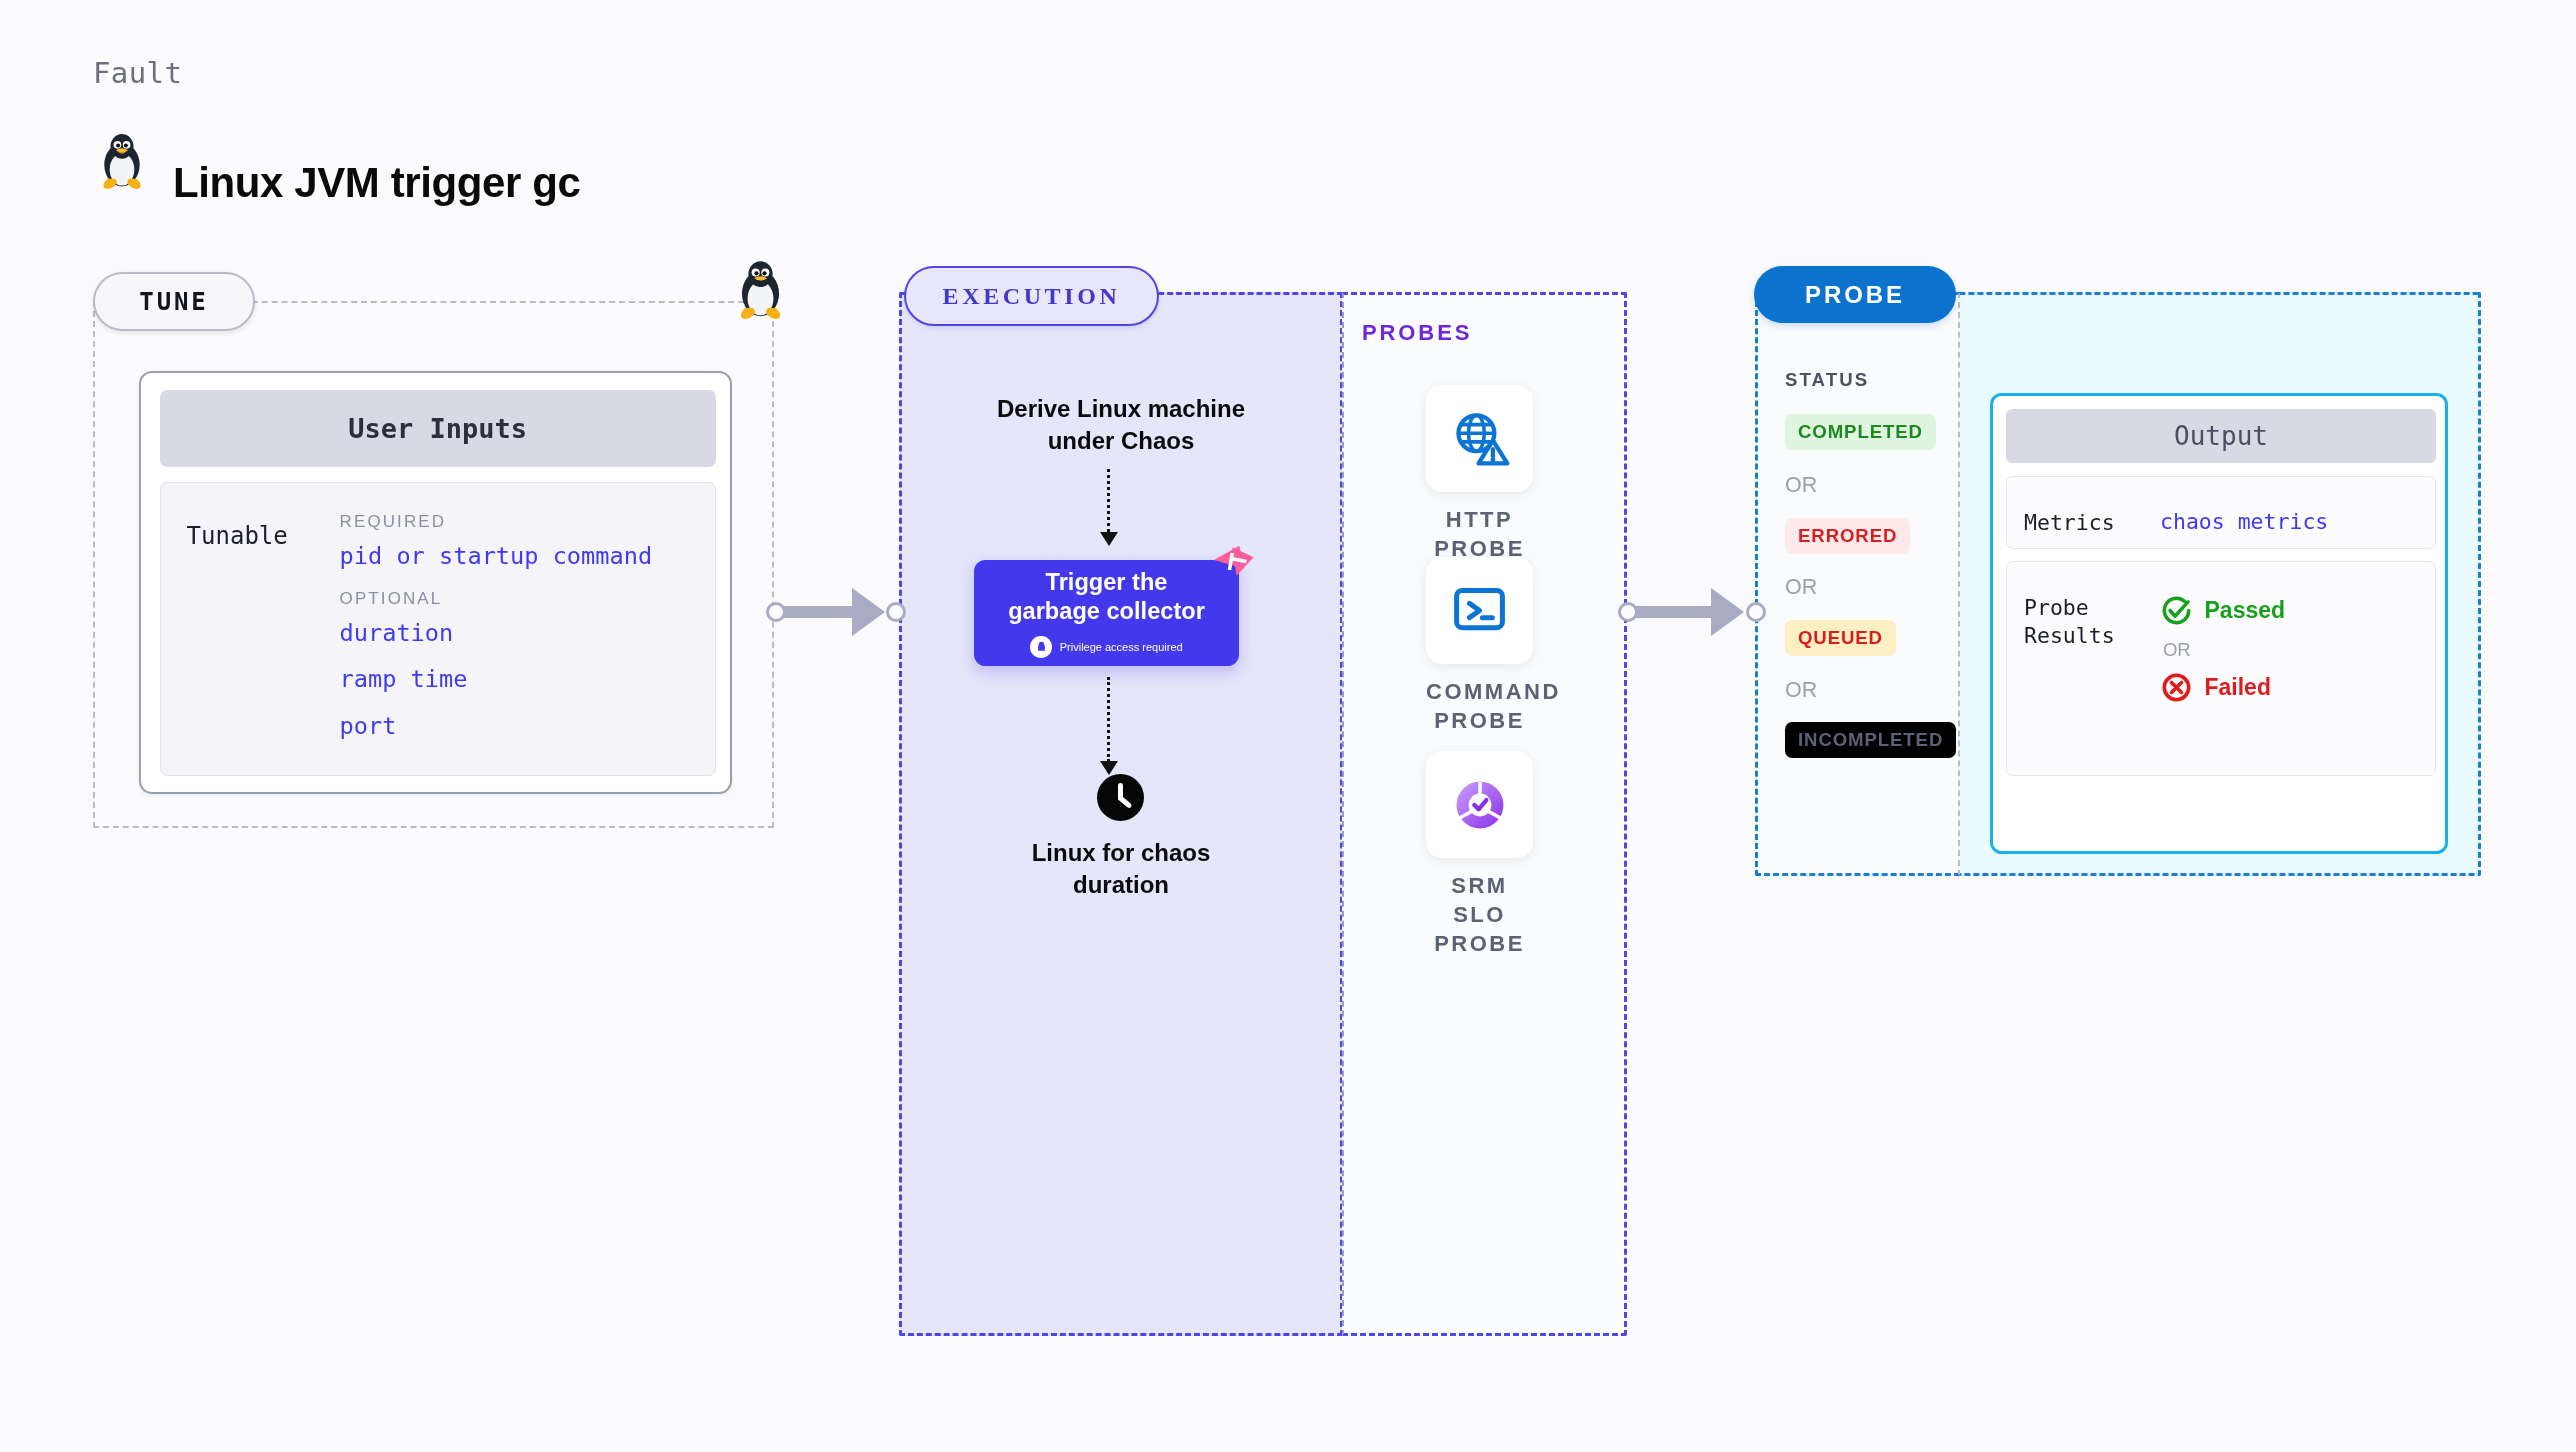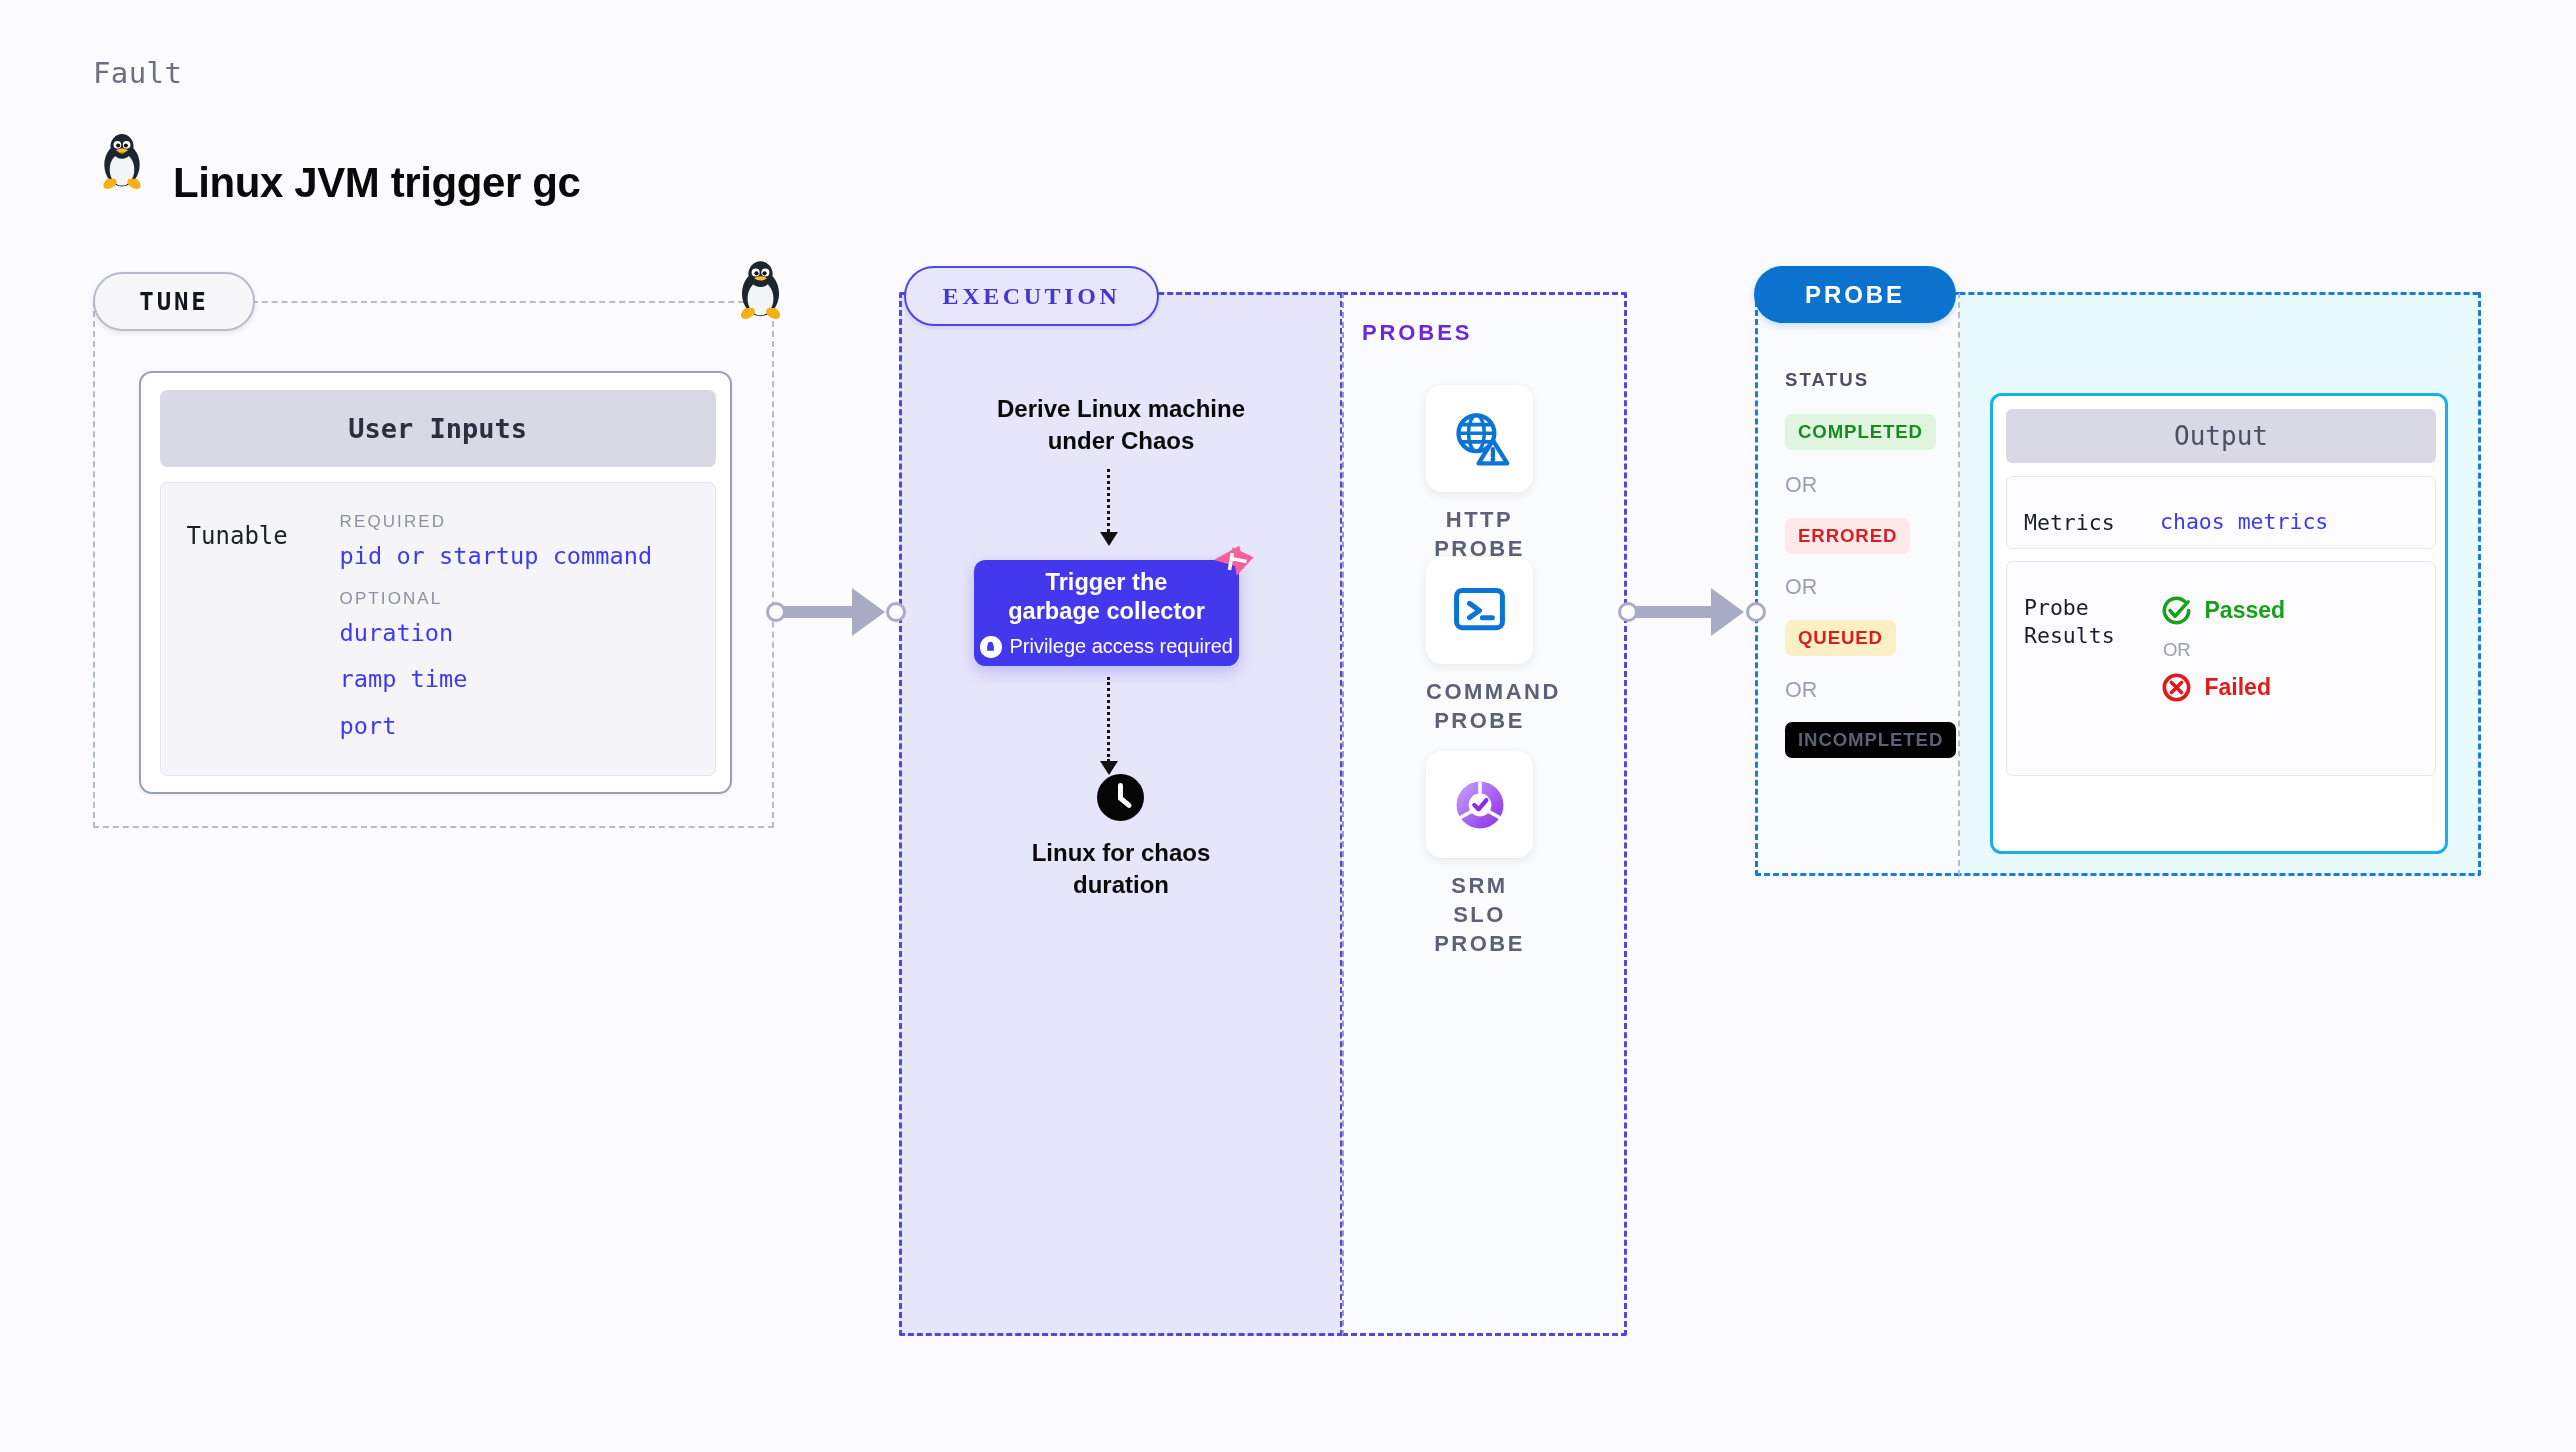--- a/index.html
+++ b/index.html
@@ -122,21 +122,21 @@
     border-top: 14.3px solid #111;
   }
   .exec-card {
     position: absolute; left: 974px; top: 560px; width: 265px; height: 106px;
     background: #4338ec; border-radius: 11.5px; z-index: 22;
     box-shadow: 0 5.7px 15.8px rgba(67,56,236,.26);
     display: flex; flex-direction: column; align-items: center; justify-content: center;
   }
   .exec-card-title { color: #fff; font-size: 23.6px; font-weight: 700; text-align: center; line-height: 1.22; }
   .exec-card-sub { margin-top: 10px; display: flex; align-items: center; gap: 7.9px; }
-  .exec-card-sub span { color: #ffffff; font-size: 20px; }
+  .exec-card-sub span { color: #ffffff; font-size: 11px; }
   .lock-badge {
     width: 21.5px; height: 21.5px; border-radius: 50%; background: #fff;
     display: flex; align-items: center; justify-content: center;
   }
   .pink-badge { position: absolute; left: 1211px; top: 544px; width: 44px; height: 42px; z-index: 26; }
 
   .clock {
     position: absolute; left: 1097px; top: 774px; width: 47px; height: 47px;
     border-radius: 50%; background: #060606; z-index: 20;
   }

